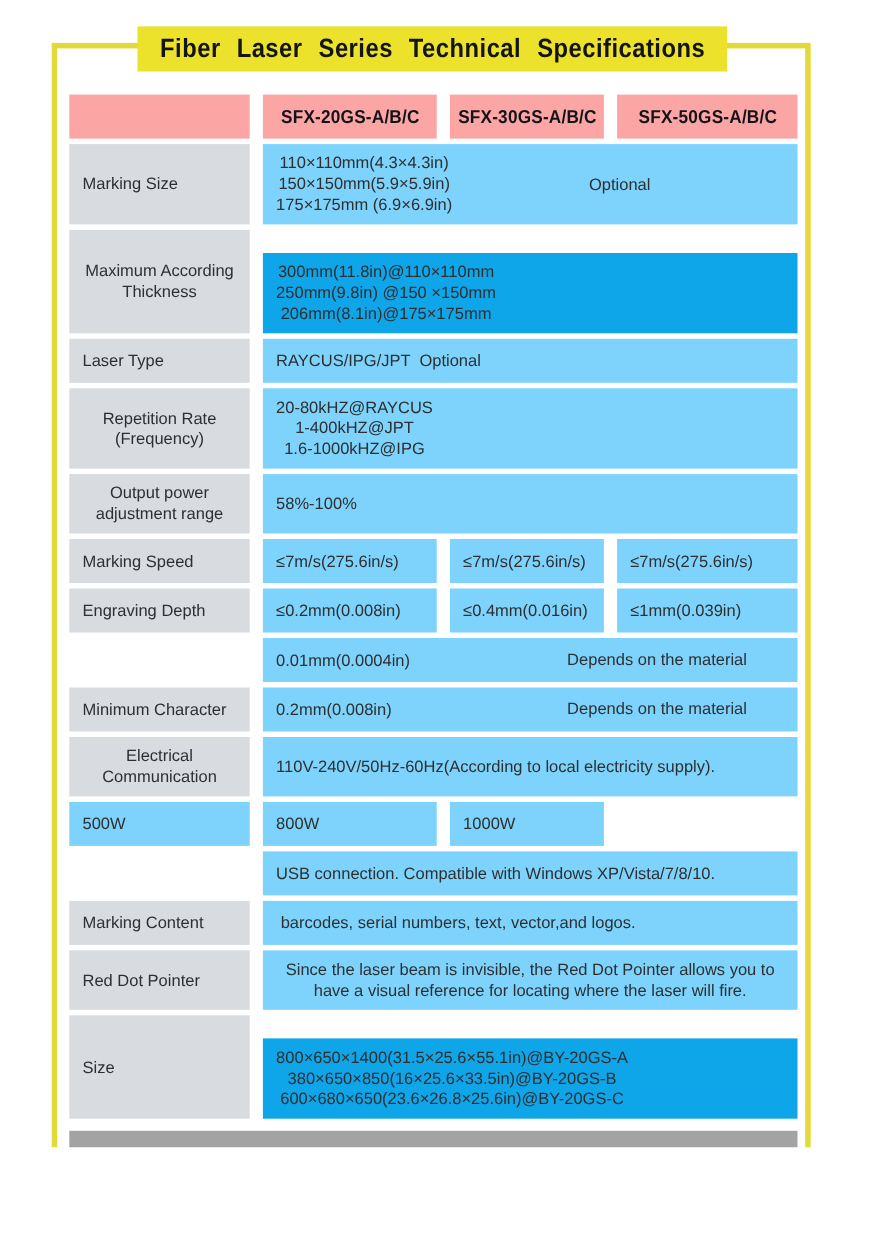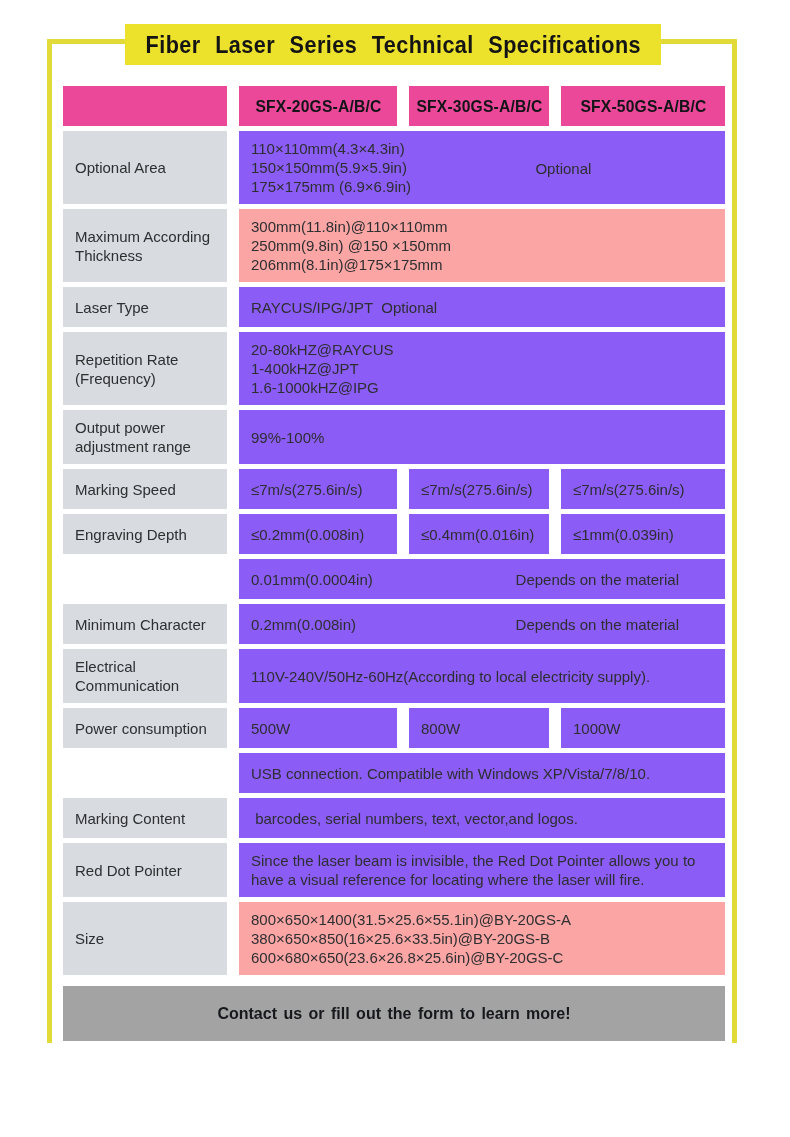--- a/index.html
+++ b/index.html
@@ -1,41 +1,41 @@
 <!DOCTYPE html>
 <html><head>
 <meta charset="utf-8">
 <style>
   * { margin:0; padding:0; box-sizing:border-box; }
   html,body { width:790px; height:1137px; background:#ffffff;
     font-family:"Liberation Sans","DejaVu Sans",sans-serif; }
-  .page { position:relative; width:790px; height:1043px; background:#fff; overflow:hidden; }
+  .page { position:relative; width:790px; height:1043px; background:#fff; overflow:hidden;text-align:center; }
 
   
   .frame { position:absolute; left:47px; top:39px; width:690px; height:1075px;
     border:5px solid #e2da38; background:transparent; }
 
   
   .banner { position:absolute; left:125px; top:24px; width:536px; height:41px;
     background:#ece22b; z-index:2; display:flex; align-items:center; justify-content:center; }
   .banner .txt { display:inline-block; transform:scaleX(0.9); transform-origin:center;
     font-weight:bold; font-size:24px; color:#141414; letter-spacing:0.5px; word-spacing:9px;
     white-space:nowrap; }
 
   
   .spec-table { position:absolute; left:63px; top:86px; width:662px;
     display:flex; flex-direction:column; gap:5px; }
   .row { display:grid; grid-template-columns:164px 158px 140px 164px; column-gap:12px; }
   .cell { display:flex; align-items:center; font-size:15px; color:#2d2f31; line-height:19px; }
-  .header-row .cell { background:#ec4899; min-height:40px; justify-content:center; }
+  .header-row .cell { background:#fca5a5; min-height:40px; justify-content:center; }
   .hdr-txt { display:inline-block; transform:scaleX(0.92); transform-origin:center;
     font-weight:bold; font-size:17px; color:#121418; letter-spacing:0.2px; white-space:nowrap; }
   .label-cell { background:#d8dbdf; padding:8px 12px; }
-  .value-cell { background:#8b5cf6; padding:8px 12px; }
-  .row.dark .value-cell { background:#fca5a5; }
+  .value-cell { background:#7dd3fc; padding:8px 12px; }
+  .row.dark .value-cell { background:#0ea5e9;margin-top:21px; }
   .merged { grid-column:2 / 5; position:relative; }
   .vtext { white-space:pre-wrap; }
   .note-mid { position:absolute; left:61%; top:50%; transform:translateY(-50%); }
   .note-right { position:absolute; right:46px; top:50%; transform:translateY(-50%);padding-left:40px; }
   .min-h40 { min-height:40px; }
 
   
   .footer-bar { background:#a3a3a3; min-height:55px; margin-top:6px;
     display:flex; align-items:center; justify-content:center; }
   .footer-bar .txt { font-weight:bold; font-size:16px; color:#16181c; word-spacing:2px; }
@@ -60,21 +60,21 @@
       <div class="cell">
         <span class="hdr-txt">SFX-30GS-A/B/C</span>
       </div>
       <div class="cell">
         <span class="hdr-txt">SFX-50GS-A/B/C</span>
       </div>
     </div>
 
     <div id="rows" style="display: flex; flex-direction: column; gap: 5px;">
         <div class="row">
-          <div class="cell label-cell min-h40">Optional Area</div>
+          <div class="cell label-cell min-h40">Marking Size</div>
           <div class="cell value-cell merged min-h40">
             <div class="vtext">110×110mm(4.3×4.3in)
 150×150mm(5.9×5.9in)
 175×175mm (6.9×6.9in)</div>
             <span class="note-mid">Optional</span>
           </div>
         </div>
         <div class="row dark">
           <div class="cell label-cell min-h40">Maximum According Thickness</div>
           <div class="cell value-cell merged min-h40">
@@ -93,21 +93,21 @@
           <div class="cell label-cell min-h40">Repetition Rate (Frequency)</div>
           <div class="cell value-cell merged min-h40">
             <div class="vtext">20-80kHZ@RAYCUS
 1-400kHZ@JPT
 1.6-1000kHZ@IPG</div>
           </div>
         </div>
         <div class="row">
           <div class="cell label-cell min-h40">Output power adjustment range</div>
           <div class="cell value-cell merged min-h40">
-            <div class="vtext">99%-100%</div>
+            <div class="vtext">58%-100%</div>
           </div>
         </div>
         <div class="row">
           <div class="cell label-cell min-h40">Marking Speed</div>
           <div class="cell value-cell min-h40">≤7m/s(275.6in/s)</div>
           <div class="cell value-cell min-h40">≤7m/s(275.6in/s)</div>
           <div class="cell value-cell min-h40">≤7m/s(275.6in/s)</div>
         </div>
         <div class="row">
           <div class="cell label-cell min-h40">Engraving Depth</div>
@@ -128,21 +128,20 @@
             <span class="note-right">Depends on the material</span>
           </div>
         </div>
         <div class="row">
           <div class="cell label-cell min-h40">Electrical Communication</div>
           <div class="cell value-cell merged min-h40">
             <div class="vtext">110V-240V/50Hz-60Hz(According to local electricity supply).</div>
           </div>
         </div>
         <div class="row">
-          <div class="cell label-cell min-h40">Power consumption</div>
           <div class="cell value-cell min-h40">500W</div>
           <div class="cell value-cell min-h40">800W</div>
           <div class="cell value-cell min-h40">1000W</div>
         </div>
         <div class="row">
           <div class="cell value-cell merged min-h40">
             <div class="vtext">USB connection. Compatible with Windows XP/Vista/7/8/10.</div>
           </div>
         </div>
         <div class="row">

